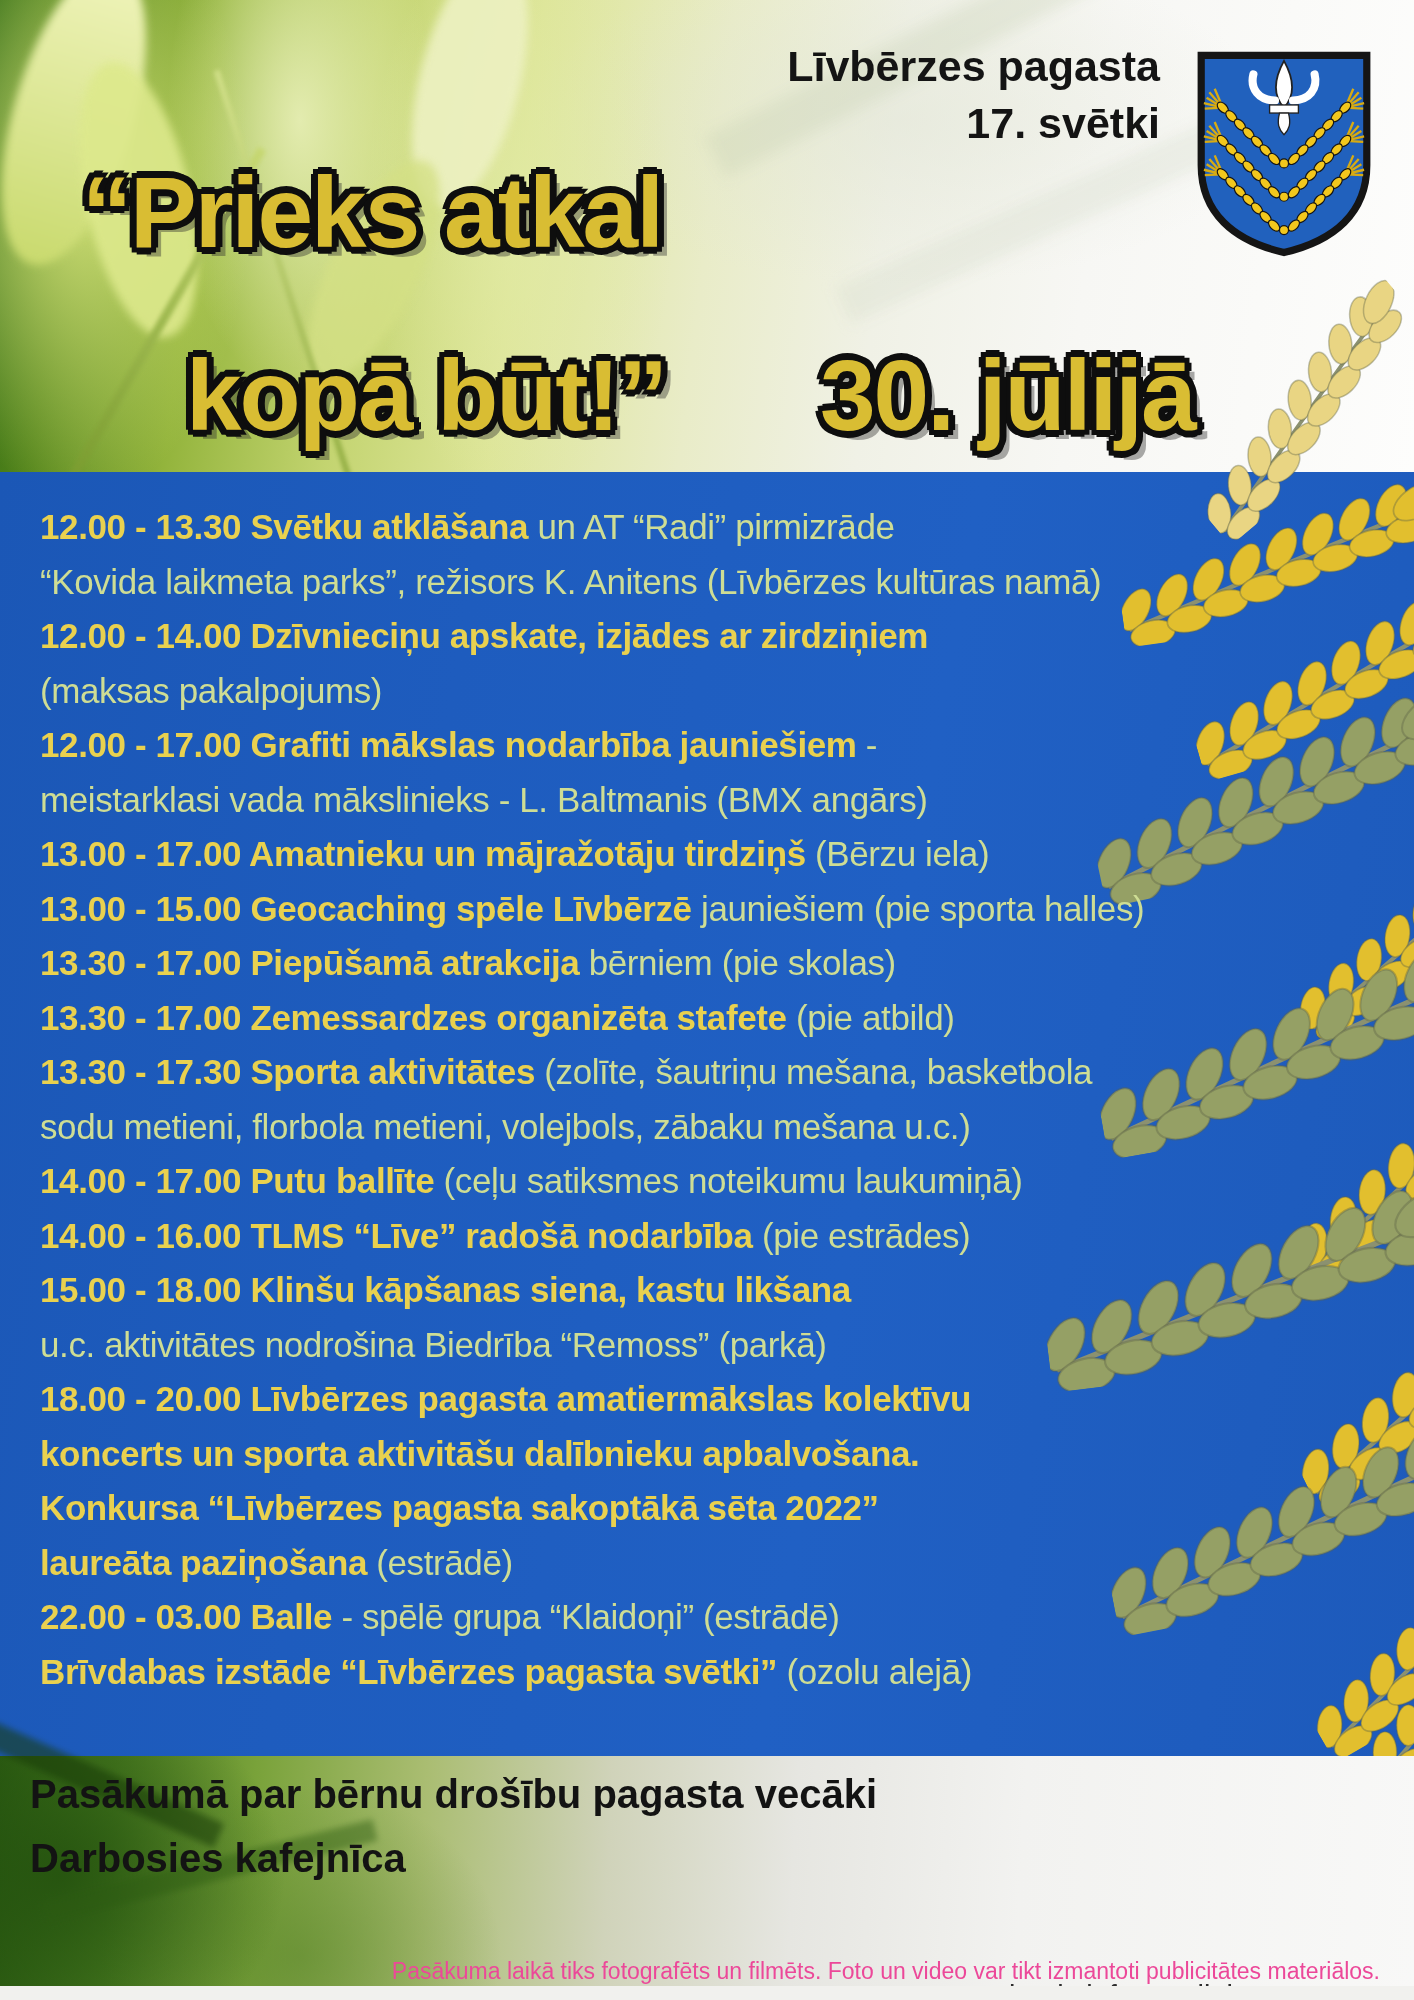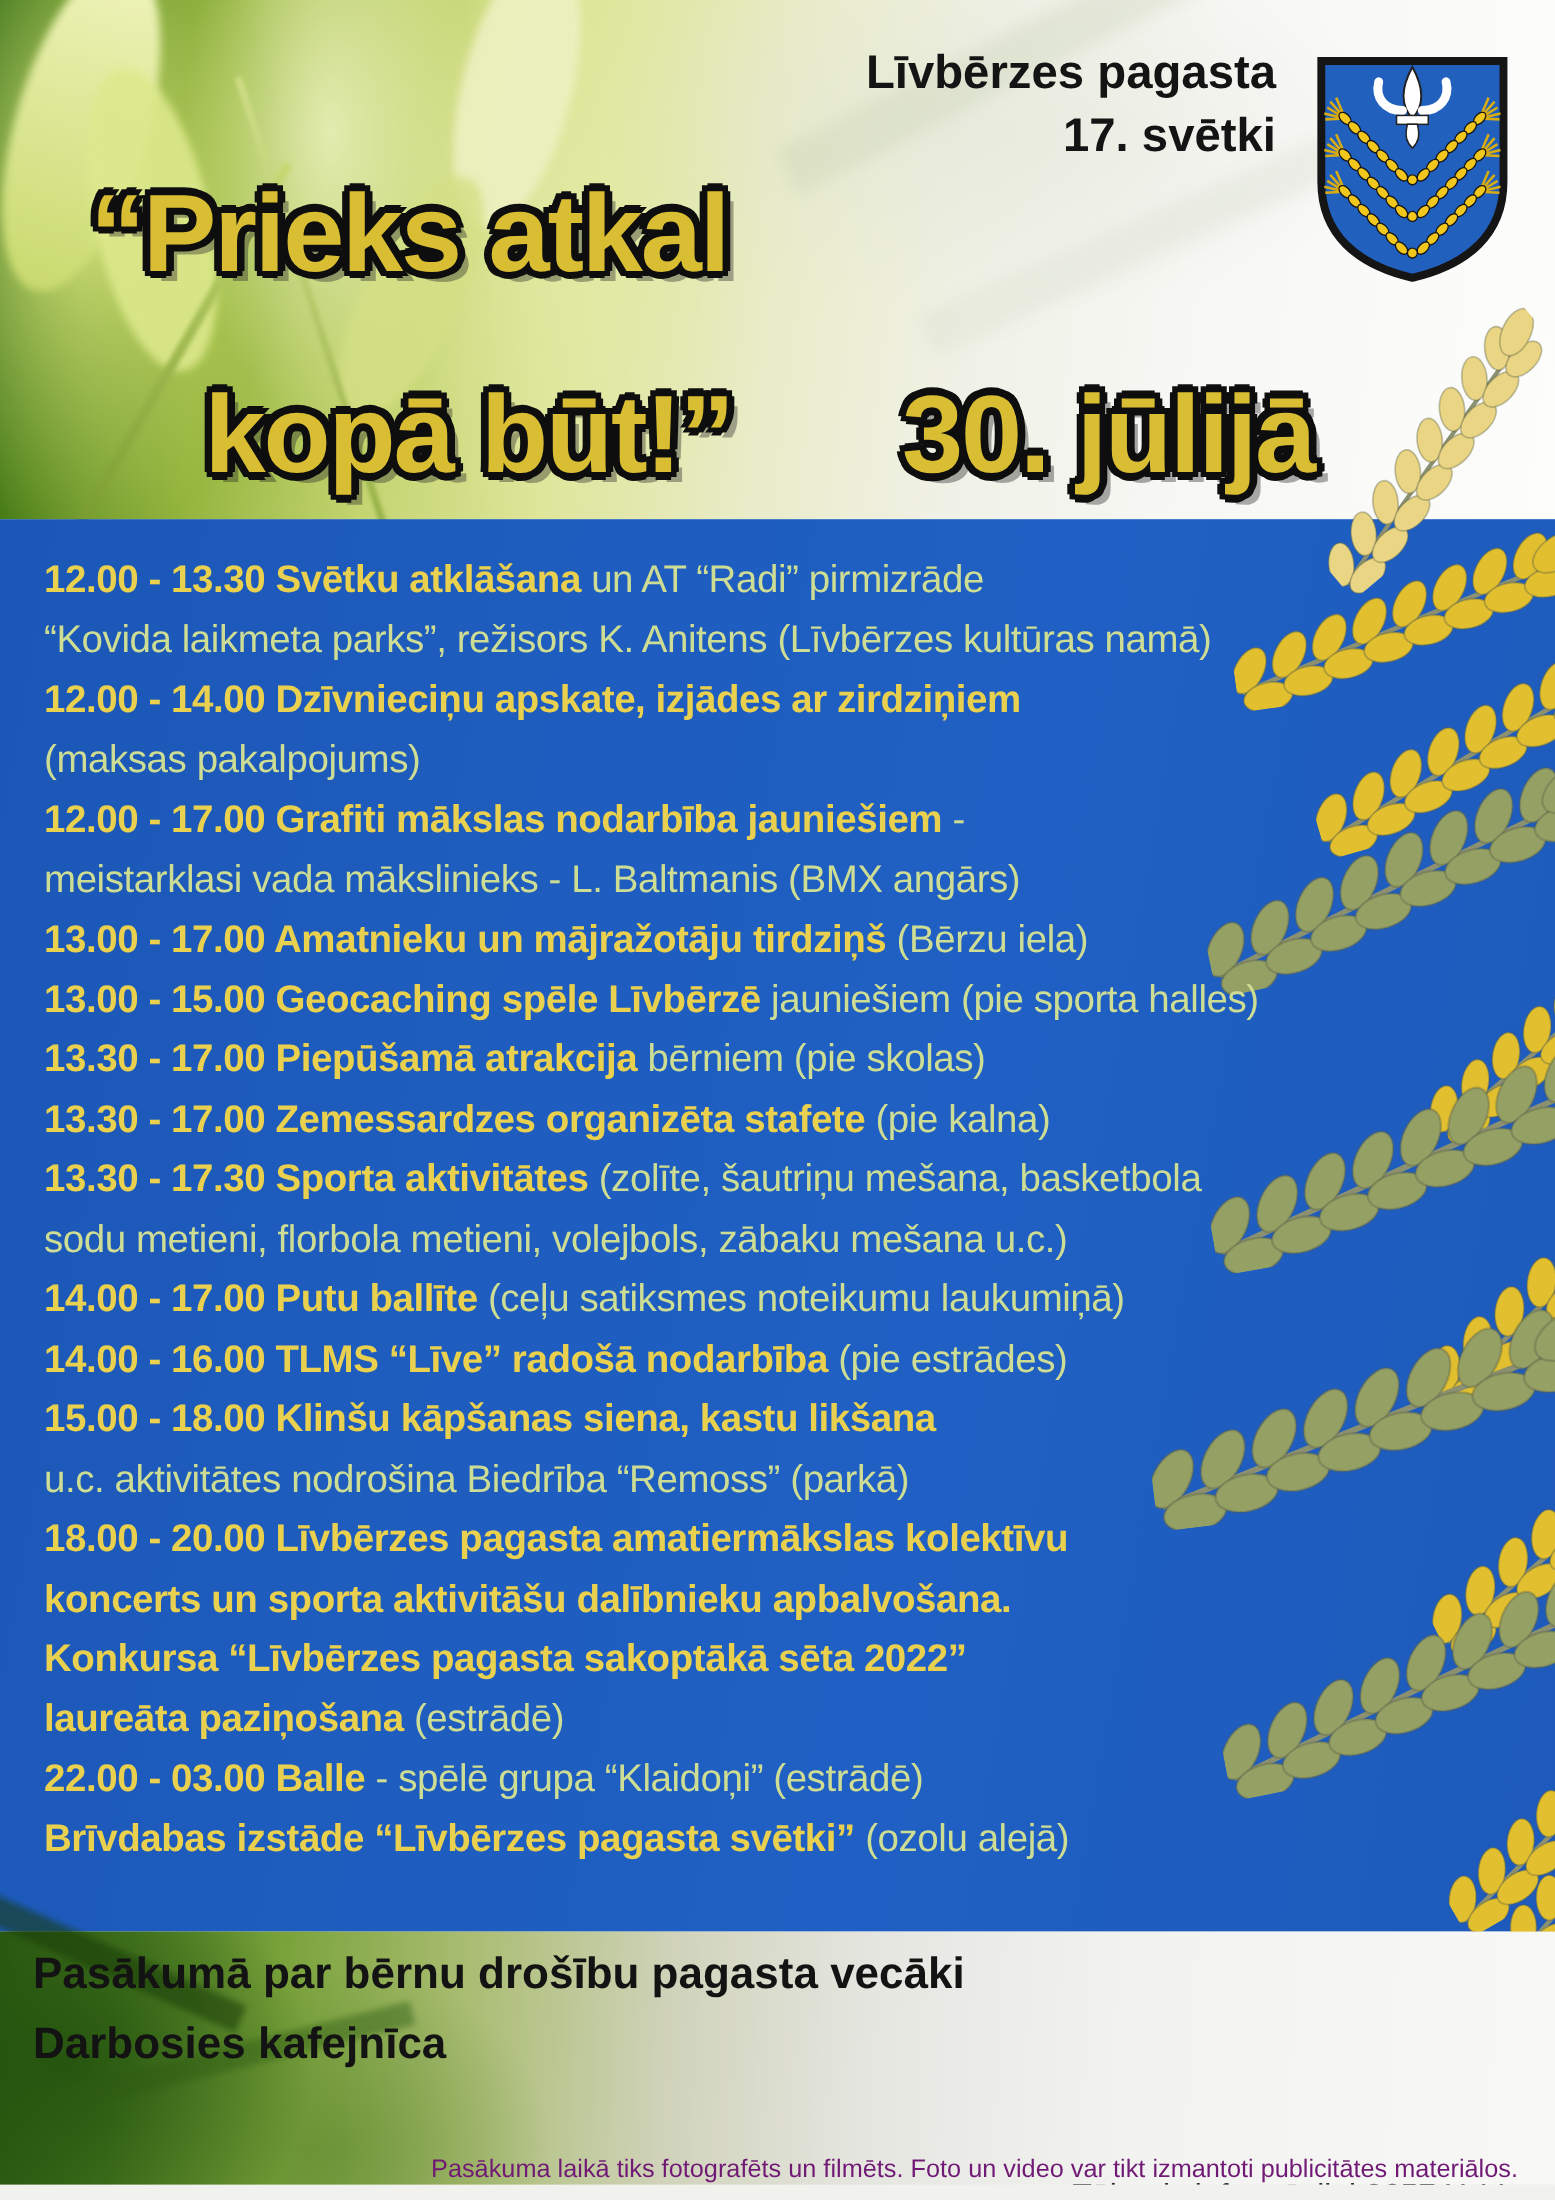--- a/index.html
+++ b/index.html
@@ -82,21 +82,21 @@
   .safety-note { position:absolute; left:30px; font-weight:bold; font-size:40px; color:#131313; white-space:nowrap; }
   .note1 { top:1772px; }
   .note2 { top:1836px; }
 
   .logo-wrap   { position:absolute; left:876px; top:1786px; width:310px; }
   .logo-hills  { display:block; width:310px; height:56px; }
   .logo-title  { margin-top:2px; font-size:26px; letter-spacing:9px; color:#8f8f8f; text-align:center; white-space:nowrap; }
   .logo-sub    { margin-top:6px; font-size:16px; letter-spacing:2.5px; color:#9a9a9a; text-align:right; }
 
   .phone      { position:absolute; right:44px; top:1980px; font-size:29px; color:#2d2d2d; }
-  .disclaimer { position:absolute; right:34px; top:1958px; font-size:23px; color:#701a75; }
+  .disclaimer { position:absolute; right:34px; top:1958px; font-size:23px; color:#ec4899; }
 </style>
 </head>
 <body>
 
 <div class="poster">
 
   <svg width="0" height="0" style="position:absolute">
     <defs>
       <g id="ear">
         <path d="M2,2 L-16,-9 M2,2 L-19,-3 M2,2 L-13,-15 M2,2 L-7,-19 M2,2 L-18,3" stroke="#d8ab12" stroke-width="2.6" fill="none"></path>
@@ -242,21 +242,21 @@
   <div class="schedule">
     <div class="sch-line"><span class="b">12.00 - 13.30 Svētku atklāšana</span><span class="l"> un AT “Radi” pirmizrāde</span></div>
     <div class="sch-line"><span class="b"></span><span class="l">“Kovida laikmeta parks”, režisors K. Anitens (Līvbērzes kultūras namā)</span></div>
     <div class="sch-line"><span class="b">12.00 - 14.00 Dzīvnieciņu apskate, izjādes ar zirdziņiem</span><span class="l"></span></div>
     <div class="sch-line"><span class="b"></span><span class="l">(maksas pakalpojums)</span></div>
     <div class="sch-line"><span class="b">12.00 - 17.00 Grafiti mākslas nodarbība jauniešiem</span><span class="l"> -</span></div>
     <div class="sch-line"><span class="b"></span><span class="l">meistarklasi vada mākslinieks - L. Baltmanis (BMX angārs)</span></div>
     <div class="sch-line"><span class="b">13.00 - 17.00 Amatnieku un mājražotāju tirdziņš</span><span class="l"> (Bērzu iela)</span></div>
     <div class="sch-line"><span class="b">13.00 - 15.00 Geocaching spēle Līvbērzē</span><span class="l"> jauniešiem (pie sporta halles)</span></div>
     <div class="sch-line"><span class="b">13.30 - 17.00 Piepūšamā atrakcija</span><span class="l"> bērniem (pie skolas)</span></div>
-    <div class="sch-line"><span class="b">13.30 - 17.00 Zemessardzes organizēta stafete</span><span class="l"> (pie kalna)</span></div>
+    <div class="sch-line"><span class="b">13.30 - 17.00 Zemessardzes organizēta stafete</span><span class="l"> (pie atbild)</span></div>
     <div class="sch-line"><span class="b">13.30 - 17.30 Sporta aktivitātes</span><span class="l"> (zolīte, šautriņu mešana, basketbola</span></div>
     <div class="sch-line"><span class="b"></span><span class="l">sodu metieni, florbola metieni, volejbols, zābaku mešana u.c.)</span></div>
     <div class="sch-line"><span class="b">14.00 - 17.00 Putu ballīte</span><span class="l"> (ceļu satiksmes noteikumu laukumiņā)</span></div>
     <div class="sch-line"><span class="b">14.00 - 16.00 TLMS “Līve” radošā nodarbība</span><span class="l"> (pie estrādes)</span></div>
     <div class="sch-line"><span class="b">15.00 - 18.00 Klinšu kāpšanas siena, kastu likšana</span><span class="l"></span></div>
     <div class="sch-line"><span class="b"></span><span class="l">u.c. aktivitātes nodrošina Biedrība “Remoss” (parkā)</span></div>
     <div class="sch-line"><span class="b">18.00 - 20.00  Līvbērzes pagasta amatiermākslas kolektīvu</span><span class="l"></span></div>
     <div class="sch-line"><span class="b">koncerts un sporta aktivitāšu dalībnieku apbalvošana.</span><span class="l"></span></div>
     <div class="sch-line"><span class="b">Konkursa “Līvbērzes pagasta sakoptākā sēta 2022”</span><span class="l"></span></div>
     <div class="sch-line"><span class="b">laureāta paziņošana</span><span class="l"> (estrādē)</span></div>

